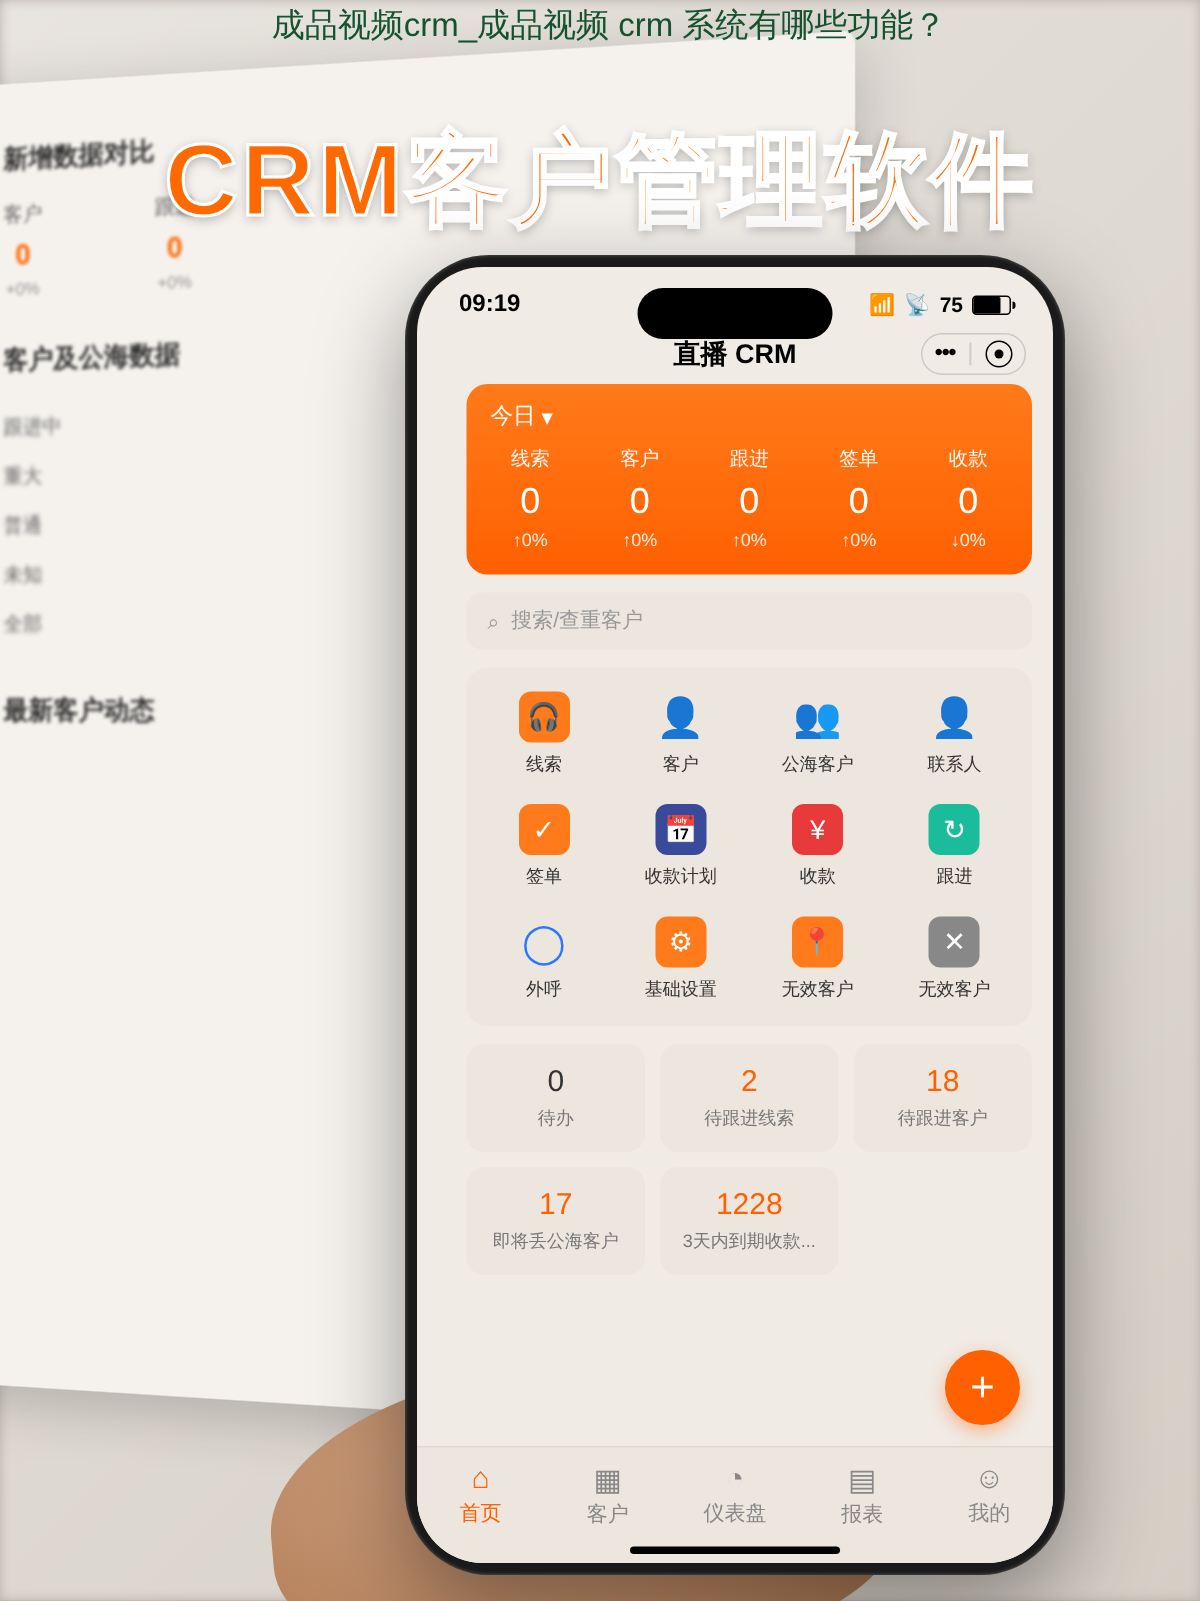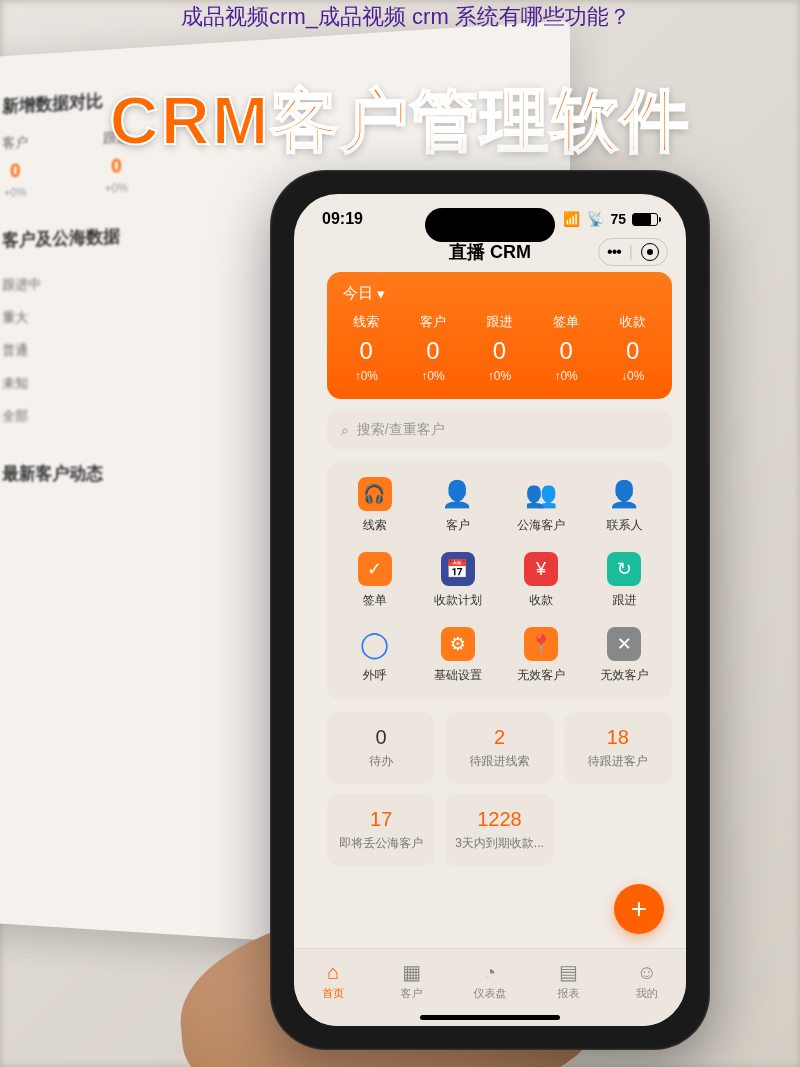--- a/index.html
+++ b/index.html
@@ -26,37 +26,37 @@
 .bg-title { font-size: 18px; font-weight: 600; color: #333; margin-bottom: 18px; filter: blur(1px); }
 .bg-row { display: flex; gap: 80px; margin-bottom: 10px; }
 .bg-item { text-align: center; filter: blur(1px); }
 .bg-label { font-size: 14px; color: #666; margin-bottom: 8px; }
 .bg-val { font-size: 20px; color: #f60; font-weight: 600; }
 .bg-pct { font-size: 12px; color: #999; margin-top: 4px; }
 .bg-list-item { font-size: 14px; color: #666; padding: 8px 0; filter: blur(1.5px); }
 
 .caption {
   position: absolute; top: 2px; left: 12px; right: 0;
-  text-align: center; font-size: 22px; color: #4c1d95;
+  text-align: center; font-size: 22px; color: #14532d;
   z-index: 5;
 }
 .headline {
   position: absolute; top: 8px; left: 0; right: 0;
   text-align: center; font-size: 68px; font-weight: 900;
   color: #ff6a00; line-height: 1.1;
   -webkit-text-stroke: 2px #fff;
   text-shadow: 0 2px 8px rgba(0,0,0,.3);
   z-index: 4; letter-spacing: 2px;
 }
 
 .phone {
   position: absolute; top: 170px; left: 270px;
   width: 440px; height: 880px;
   background: #1a1a1a; border-radius: 56px;
-  padding: 24px;
+  padding: 8px;
   box-shadow: 0 20px 60px rgba(0,0,0,.4), inset 0 0 3px rgba(255,255,255,.3);
   z-index: 10;
 }
 .screen {
   width: 100%; height: 100%;
   background: #f0ebe5; border-radius: 44px;
   overflow: hidden; position: relative;
 }
 .notch {
   position: absolute; top: 14px; left: 50%;
@@ -161,21 +161,21 @@
 }
 
 .tabbar {
   position: absolute; bottom: 0; left: 0; right: 0;
   height: 78px; background: #ede6de;
   display: flex; border-top: 1px solid rgba(0,0,0,.06);
   padding-bottom: 14px;
 }
 .tab { flex: 1; display: flex; flex-direction: column; align-items: center; justify-content: center; gap: 2px; }
 .tab-icon { font-size: 20px; color: #888; }
-.tab-label { font-size: 11px; color: #888; }
+.tab-label { font-size: 14px; color: #888; }
 .tab.active .tab-icon, .tab.active .tab-label { color: #ff6000; }
 .home-indicator {
   position: absolute; bottom: 6px; left: 50%; transform: translateX(-50%);
   width: 140px; height: 5px; background: #000; border-radius: 3px;
 }
 
 .hand {
   position: absolute; bottom: -40px; left: 180px;
   width: 420px; height: 200px;
   background: radial-gradient(ellipse at 40% 30%, #d4a584 0%, #b88560 60%, #9a6d4a 100%);

